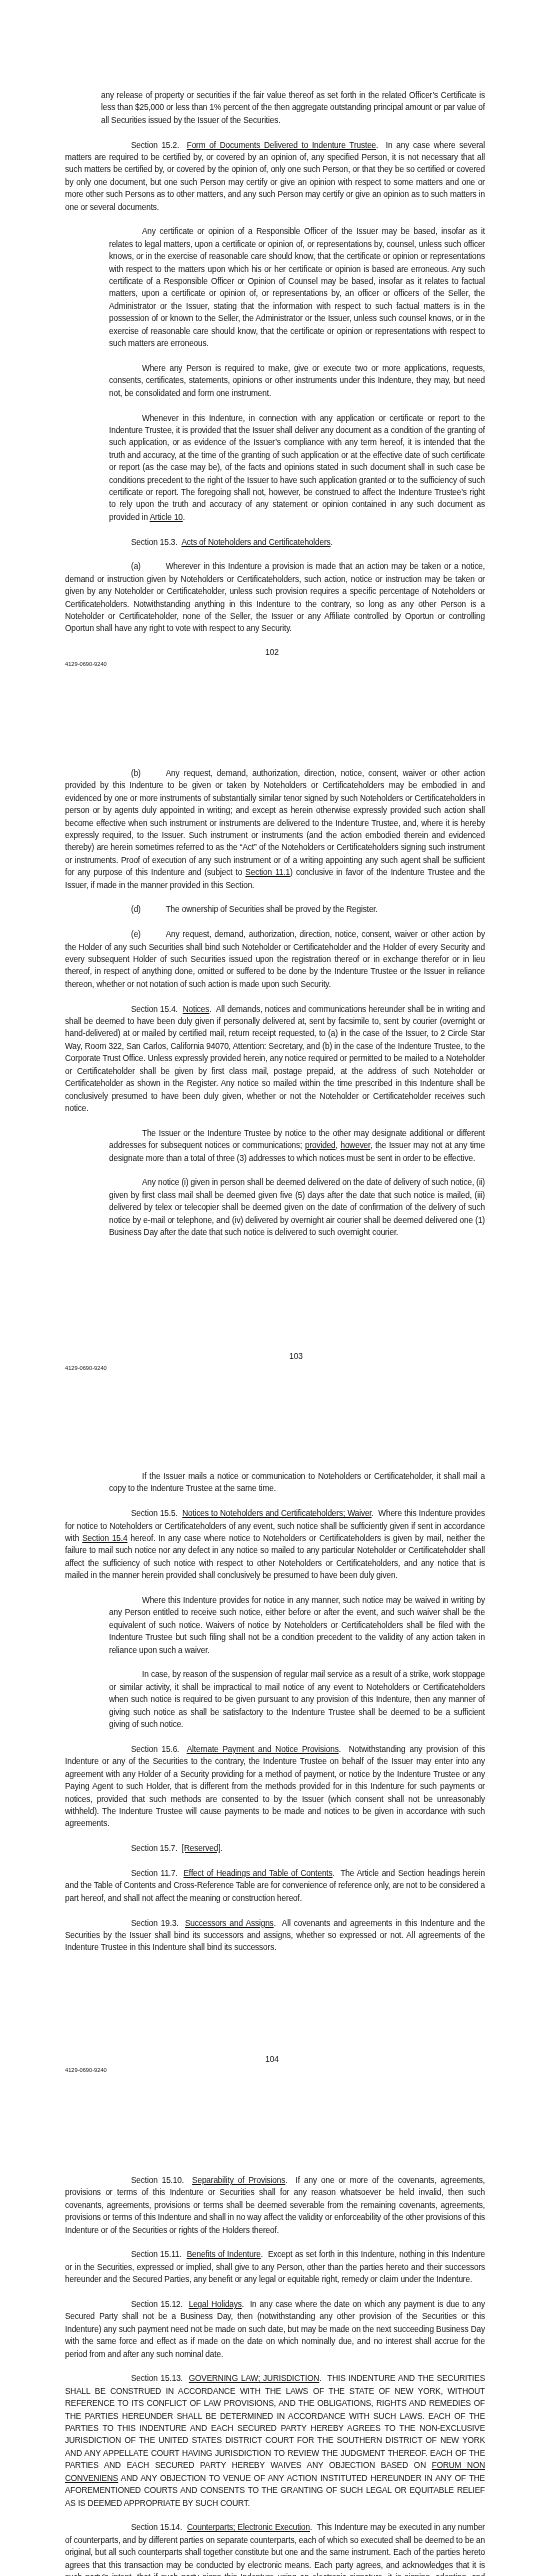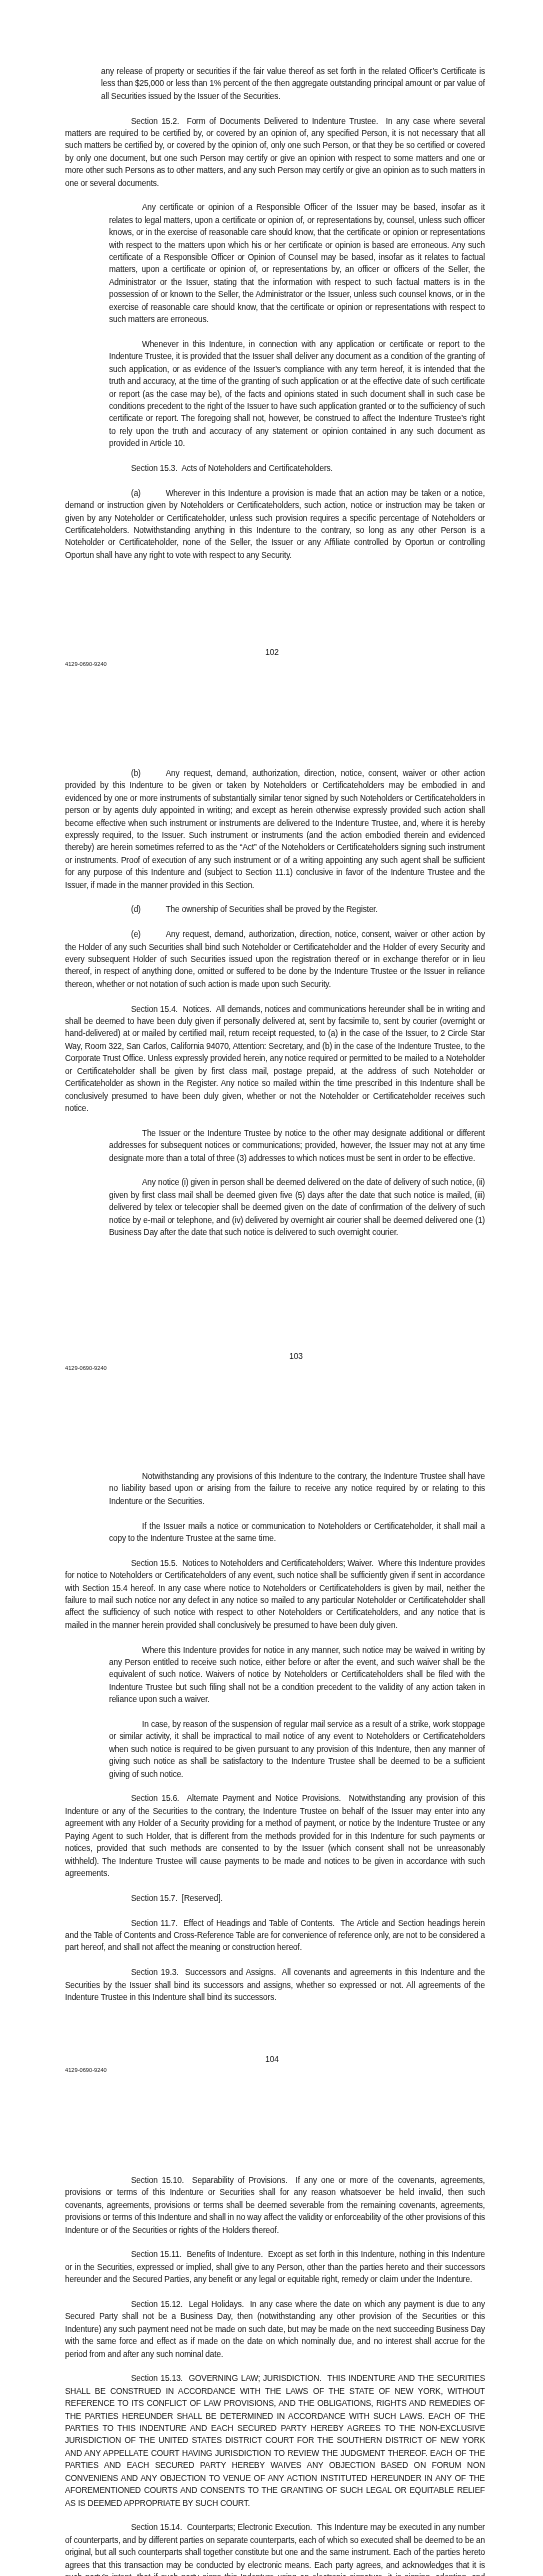--- a/index.html
+++ b/index.html
@@ -3,35 +3,36 @@
 <meta charset="utf-8">
 <style>
   html, body { margin: 0; padding: 0; background: #ffffff; }
   body { width: 544px; height: 2813px; position: relative; overflow: hidden;
          font-family: "Liberation Sans", sans-serif; color: #111111; }
   .page { position: absolute; left: 0; width: 544px; }
   .content { position: absolute; left: 65px; width: 420px; }
   p { margin: 0 0 12.4px 0; font-size: 8.2px; line-height: 12.4px; text-align: justify; letter-spacing: -0.1px; }
   p.indent { text-indent: 33px; margin-left: 44px; }
   p.sec { text-indent: 66px; }
-  p.quote { margin-left: 36px; }
+  p.quote { margin-left: 36px; margin-top: 24px; }
   p.heading-only { text-indent: 66px; }
-  .u { }
+  .u { text-decoration: underline; }
   .tab { display: inline-block; width: 25px; }
   .pnum { position: absolute; left: 0; width: 544px; text-align: center; font-size: 8.2px; line-height: 10.3px; }
   .docid { position: absolute; left: 65px; font-size: 5.7px; line-height: 7.2px; color: #222; }
 </style>
 </head>
 <body>
 
 <div class="page" style="top:0px;">
   <div class="content" style="top:66px;">
     <p class="quote">any release of property or securities if the fair value thereof as set forth in the related Officer’s Certificate is less than $25,000 or less than 1% percent of the then aggregate outstanding principal amount or par value of all Securities issued by the Issuer of the Securities.</p>
     <p class="sec"><span>Section 15.2.</span>&nbsp; <span class="u">Form of Documents Delivered to Indenture Trustee</span>.&nbsp; <span>In any case where several matters are required to be certified by, or covered by an opinion of, any specified Person, it is not necessary that all such matters be certified by, or covered by the opinion of, only one such Person, or that they be so certified or covered by only one document, but one such Person may certify or give an opinion with respect to some matters and one or more other such Persons as to other matters, and any such Person may certify or give an opinion as to such matters in one or several documents.</span></p>
     <p class="indent">Any certificate or opinion of a Responsible Officer of the Issuer may be based, insofar as it relates to legal matters, upon a certificate or opinion of, or representations by, counsel, unless such officer knows, or in the exercise of reasonable care should know, that the certificate or opinion or representations with respect to the matters upon which his or her certificate or opinion is based are erroneous.  Any such certificate of a Responsible Officer or Opinion of Counsel may be based, insofar as it relates to factual matters, upon a certificate or opinion of, or representations by, an officer or officers of the Seller, the Administrator or the Issuer, stating that the information with respect to such factual matters is in the possession of or known to the Seller, the Administrator or the Issuer, unless such counsel knows, or in the exercise of reasonable care should know, that the certificate or opinion or representations with respect to such matters are erroneous.</p>
+    <p class="indent">Where any Person is required to make, give or execute two or more applications, requests, consents, certificates, statements, opinions or other instruments under this Indenture, they may, but need not, be consolidated and form one instrument.</p>
     <p class="indent"><span>Whenever in this Indenture, in connection with any application or certificate or report to the Indenture Trustee, it is provided that the Issuer shall deliver any document as a condition of the granting of such application, or as evidence of the Issuer’s compliance with any term hereof, it is intended that the truth and accuracy, at the time of the granting of such application or at the effective date of such certificate or report (as the case may be), of the facts and opinions stated in such document shall in such case be conditions precedent to the right of the Issuer to have such application granted or to the sufficiency of such certificate or report.  The foregoing shall not, however, be construed to affect the Indenture Trustee’s right to rely upon the truth and accuracy of any statement or opinion contained in any such document as provided in </span><span class="u">Article 10</span><span>.</span></p>
     <p class="heading-only"><span>Section 15.3.</span>&nbsp; <span class="u">Acts of Noteholders and Certificateholders</span><span>.</span></p>
     <p class="sec"><span>(a)</span><span class="tab"></span><span>Wherever in this Indenture a provision is made that an action may be taken or a notice, demand or instruction given by Noteholders or Certificateholders, such action, notice or instruction may be taken or given by any Noteholder or Certificateholder, unless such provision requires a specific percentage of Noteholders or Certificateholders.  Notwithstanding anything in this Indenture to the contrary, so long as any other Person is a Noteholder or Certificateholder, none of the Seller, the Issuer or any Affiliate controlled by Oportun or controlling Oportun shall have any right to vote with respect to any Security.</span></p>
   </div>
   <div class="pnum" style="top:648px;">102</div>
   <div class="docid" style="top:661px;">4129-0690-9240</div>
 </div>
 
 <div class="page" style="top:0px;">
   <div class="content" style="top:768px;">
@@ -41,21 +42,20 @@
     <p class="sec"><span>Section 15.4.</span>&nbsp; <span class="u">Notices</span>.&nbsp; <span>All demands, notices and communications hereunder shall be in writing and shall be deemed to have been duly given if personally delivered at, sent by facsimile to, sent by courier (overnight or hand-delivered) at or mailed by certified mail, return receipt requested, to (a) in the case of the Issuer, to 2 Circle Star Way, Room 322, San Carlos, California 94070, Attention: Secretary, and (b) in the case of the Indenture Trustee, to the Corporate Trust Office.  Unless expressly provided herein, any notice required or permitted to be mailed to a Noteholder or Certificateholder shall be given by first class mail, postage prepaid, at the address of such Noteholder or Certificateholder as shown in the Register.  Any notice so mailed within the time prescribed in this Indenture shall be conclusively presumed to have been duly given, whether or not the Noteholder or Certificateholder receives such notice.</span></p>
     <p class="indent"><span>The Issuer or the Indenture Trustee by notice to the other may designate additional or different addresses for subsequent notices or communications; </span><span class="u">provided</span><span>, </span><span class="u">however</span><span>, the Issuer may not at any time designate more than a total of three (3) addresses to which notices must be sent in order to be effective.</span></p>
     <p class="indent">Any notice (i) given in person shall be deemed delivered on the date of delivery of such notice, (ii) given by first class mail shall be deemed given five (5) days after the date that such notice is mailed, (iii) delivered by telex or telecopier shall be deemed given on the date of confirmation of the delivery of such notice by e-mail or telephone, and (iv) delivered by overnight air courier shall be deemed delivered one (1) Business Day after the date that such notice is delivered to such overnight courier.</p>
   </div>
   <div class="pnum" style="top:1352px;padding-left:24px;">103</div>
   <div class="docid" style="top:1365px;">4129-0690-9240</div>
 </div>
 
 <div class="page" style="top:0px;">
   <div class="content" style="top:1471px;">
-    <p class="indent">Notwithstanding any provisions of this Indenture to the contrary, the Indenture Trustee shall have no liability based upon or arising from the failure to receive any notice required by or relating to this Indenture or the Securities.</p>
     <p class="indent">If the Issuer mails a notice or communication to Noteholders or Certificateholder, it shall mail a copy to the Indenture Trustee at the same time.</p>
     <p class="sec"><span>Section 15.5.</span>&nbsp; <span class="u">Notices to Noteholders and Certificateholders; Waiver</span>.&nbsp; <span>Where this Indenture provides for notice to Noteholders or Certificateholders of any event, such notice shall be sufficiently given if sent in accordance with </span><span class="u">Section 15.4</span><span> hereof.  In any case where notice to Noteholders or Certificateholders is given by mail, neither the failure to mail such notice nor any defect in any notice so mailed to any particular Noteholder or Certificateholder shall affect the sufficiency of such notice with respect to other Noteholders or Certificateholders, and any notice that is mailed in the manner herein provided shall conclusively be presumed to have been duly given.</span></p>
     <p class="indent">Where this Indenture provides for notice in any manner, such notice may be waived in writing by any Person entitled to receive such notice, either before or after the event, and such waiver shall be the equivalent of such notice.  Waivers of notice by Noteholders or Certificateholders shall be filed with the Indenture Trustee but such filing shall not be a condition precedent to the validity of any action taken in reliance upon such a waiver.</p>
     <p class="indent">In case, by reason of the suspension of regular mail service as a result of a strike, work stoppage or similar activity, it shall be impractical to mail notice of any event to Noteholders or Certificateholders when such notice is required to be given pursuant to any provision of this Indenture, then any manner of giving such notice as shall be satisfactory to the Indenture Trustee shall be deemed to be a sufficient giving of such notice.</p>
     <p class="sec"><span>Section 15.6.</span>&nbsp; <span class="u">Alternate Payment and Notice Provisions</span>.&nbsp; <span>Notwithstanding any provision of this Indenture or any of the Securities to the contrary, the Indenture Trustee on behalf of the Issuer may enter into any agreement with any Holder of a Security providing for a method of payment, or notice by the Indenture Trustee or any Paying Agent to such Holder, that is different from the methods provided for in this Indenture for such payments or notices, provided that such methods are consented to by the Issuer (which consent shall not be unreasonably withheld).  The Indenture Trustee will cause payments to be made and notices to be given in accordance with such agreements.</span></p>
     <p class="heading-only"><span>Section 15.7.</span>&nbsp; <span class="u">[Reserved]</span><span>.</span></p>
     <p class="sec"><span>Section 11.7.</span>&nbsp; <span class="u">Effect of Headings and Table of Contents</span>.&nbsp; <span>The Article and Section headings herein and the Table of Contents and Cross-Reference Table are for convenience of reference only, are not to be considered a part hereof, and shall not affect the meaning or construction hereof.</span></p>
     <p class="sec"><span>Section 19.3.</span>&nbsp; <span class="u">Successors and Assigns</span>.&nbsp; <span>All covenants and agreements in this Indenture and the Securities by the Issuer shall bind its successors and assigns, whether so expressed or not. All agreements of the Indenture Trustee in this Indenture shall bind its successors.</span></p>
   </div>
   <div class="pnum" style="top:2055px;">104</div>

